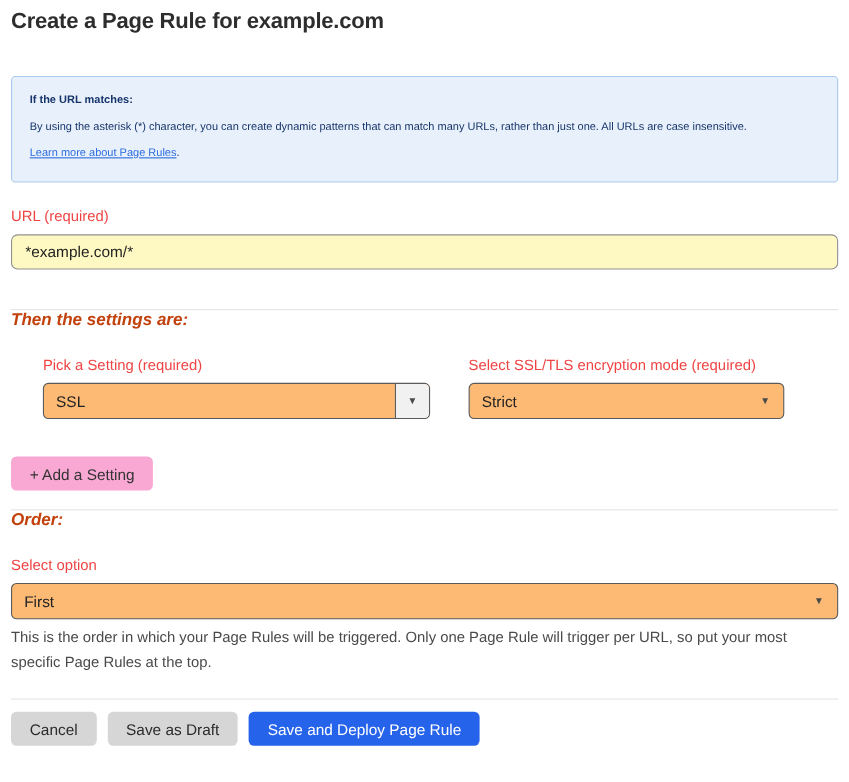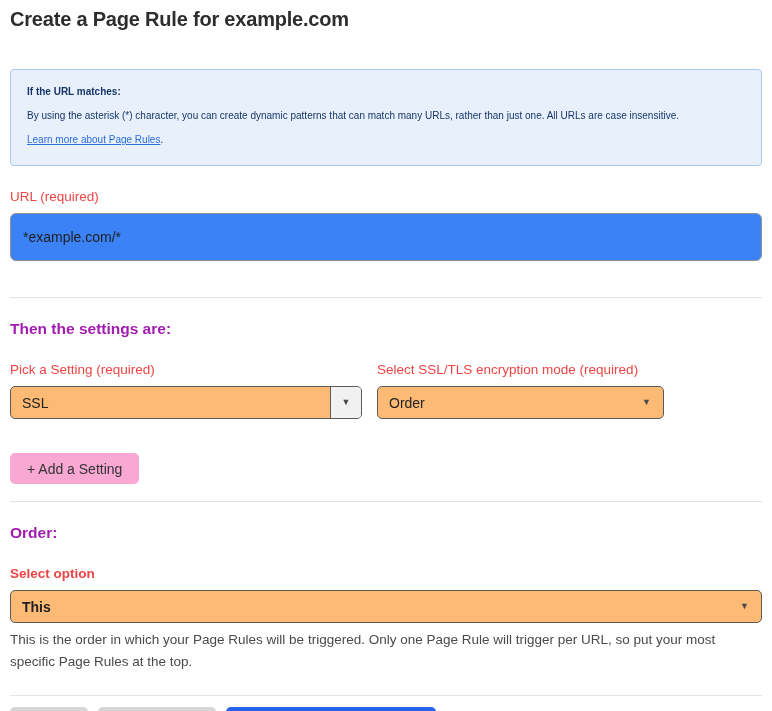--- a/index.html
+++ b/index.html
@@ -43,48 +43,48 @@
   .field-label {
     display: block;
     font-size: 13.5px;
     color: #ef4444;
     margin-bottom: 9px;
   }
   
   .url-input {
     display: block;
     width: 100%;
-    height: 48px;
-    background: #3b82f6;
+    height: 32px;
+    background: #fef9c3;
     border: 1px solid #919191;
     border-radius: 6px;
     padding: 4px 12px;
     font-size: 14px;
     color: #1f1f1f;
     font-family: "Liberation Sans", "DejaVu Sans", sans-serif;
   }
   
   .divider {
     border: none;
     border-top: 1px solid #e3e3e3;
     height: 0;
   }
   .divider-1 { margin-top: 36px; }
   .divider-2 { margin-top: 17px; }
   .divider-3 { margin-top: 22px; }
   
   .section-heading {
     font-size: 15.5px;
     font-weight: 700;
-    color: #a21caf;
-    margin-top: 22px;
+    color: #c2410c;
     margin-bottom: 24px;
-  }
-  
-  .settings-row { display: flex; gap: 15px; }
+    font-style: italic;
+  }
+  
+  .settings-row { display: flex; gap: 35px; margin-left: 29px; }
   .settings-col-left  { width: 352px; }
   .settings-col-right { width: 287px; }
   .select-box {
     display: flex;
     align-items: center;
     height: 33px;
     background: #fdba74;
     border: 1.5px solid #5a5a5a;
     border-radius: 5px;
     cursor: pointer;
@@ -127,21 +127,21 @@
     border-radius: 5px;
     font-size: 14px;
     font-family: "Liberation Sans", "DejaVu Sans", sans-serif;
     cursor: pointer;
     white-space: nowrap;
   }
   .btn-gray { background: #d6d6d6; color: #2b2b2b; }
   .btn-blue { background: #2563eb; color: #ffffff; }
   .add-setting-btn { margin-top: 34px; background: #f9a8d4; color: #333333; }
   
-  .order-select-wrap { margin-bottom: 0; font-weight: bold; }
+  .order-select-wrap { margin-bottom: 0; }
   .help-text {
     margin-top: 6px;
     font-size: 13.5px;
     line-height: 22px;
     color: #4a4a4a;
     max-width: 745px;
   }
   .footer-actions {
     margin-top: 11px;
     display: flex;
@@ -176,38 +176,38 @@
       <div class="select-box">
         <span class="select-value">SSL</span>
         <span class="select-arrow-seg">
           <span class="arrow-glyph">▼</span>
         </span>
       </div>
     </div>
     <div class="settings-col-right">
       <label class="field-label">Select SSL/TLS encryption mode (required)</label>
       <div class="select-box">
-        <span class="select-value">Order</span>
+        <span class="select-value">Strict</span>
         <span class="select-arrow-plain">
           <span class="arrow-glyph">▼</span>
         </span>
       </div>
     </div>
   </div>
 
   <button class="btn add-setting-btn">+ Add a Setting</button>
 
   <hr class="divider divider-2">
 
   <h2 class="section-heading">Order:</h2>
 
   <div class="order-select-wrap">
     <label class="field-label">Select option</label>
     <div class="select-box">
-      <span class="select-value">This</span>
+      <span class="select-value">First</span>
       <span class="select-arrow-plain">
         <span class="arrow-glyph">▼</span>
       </span>
     </div>
   </div>
 
   <p class="help-text">This is the order in which your Page Rules will be triggered. Only one Page Rule will trigger per URL, so put your most specific Page Rules at the top.</p>
 
   <hr class="divider divider-3">
 

